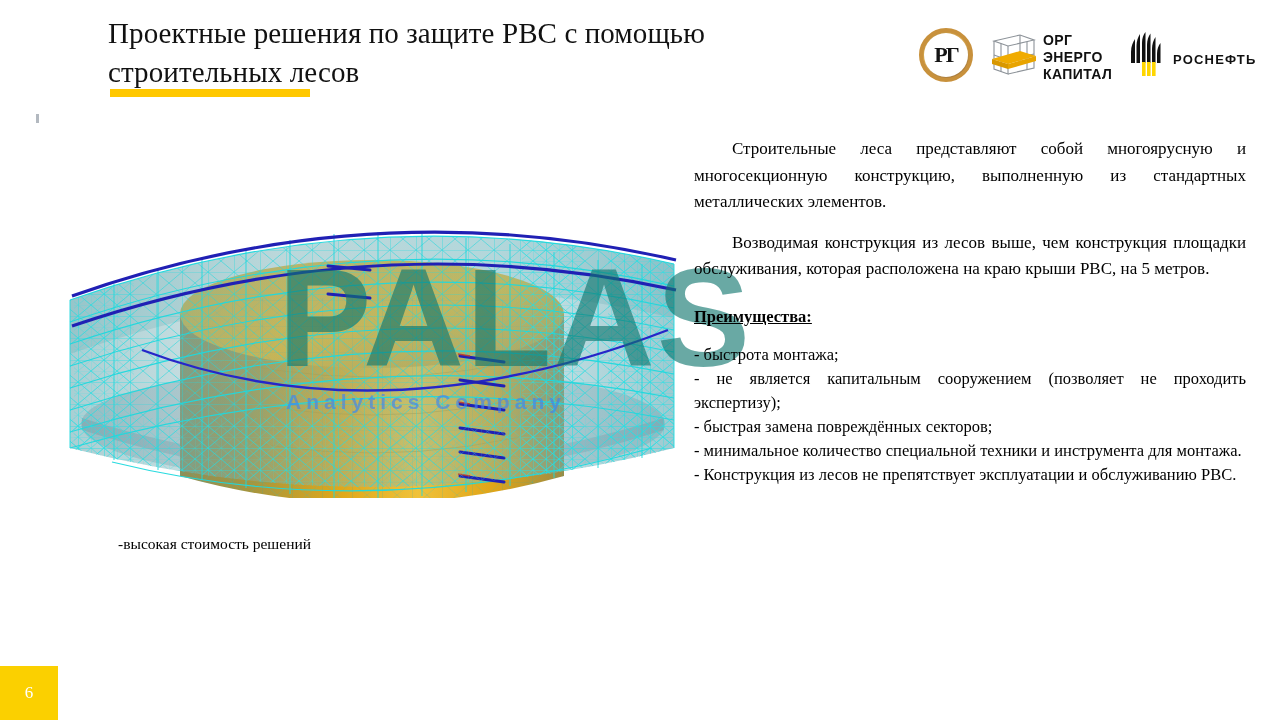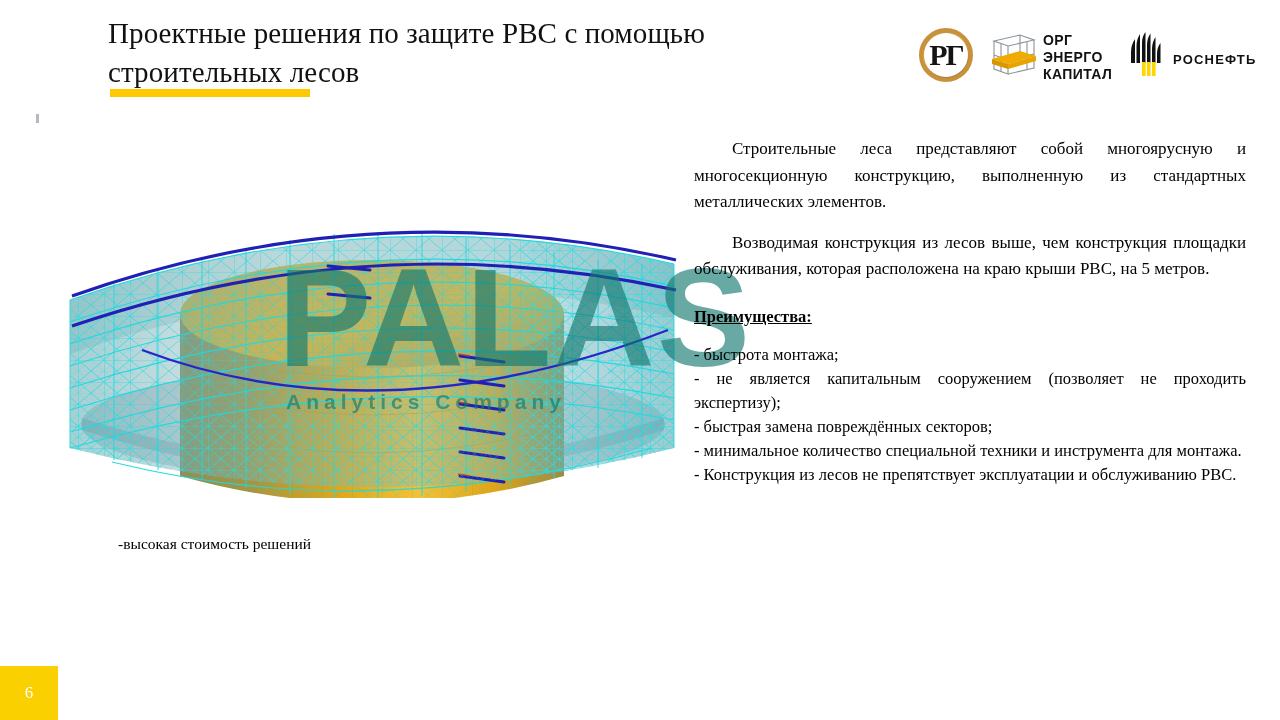--- a/index.html
+++ b/index.html
@@ -97,21 +97,21 @@
   }
   #rg-mono {
     position: absolute;
     left: 9px; top: 9px;
     width: 44px; height: 44px;
     display: flex;
     align-items: center;
     justify-content: center;
     font-family: "Liberation Serif", serif;
     font-weight: bold;
-    font-size: 30px;
+    font-size: 22px;
     color: #141414;
     letter-spacing: -2px;
   }
 
   
   #logo-oek { left: 85px; width: 155px; }
   #oek-mark {
     position: absolute;
     left: 0; top: 9px;
     width: 48px; height: 44px;
@@ -173,21 +173,21 @@
     color: #0f766e;
     opacity: 0.62;
     letter-spacing: 2px;
   }
   #wm-sub {
     position: absolute;
     left: 8px; top: 142px;
     font-family: "Liberation Sans", sans-serif;
     font-weight: bold;
     font-size: 21px;
-    color: #0f766e;
+    color: #3b82f6;
     opacity: 0.62;
     letter-spacing: 5px;
   }
 
   
   #drawbacks {
     position: absolute;
     left: 118px;
     top: 533px;
     width: 476px;

